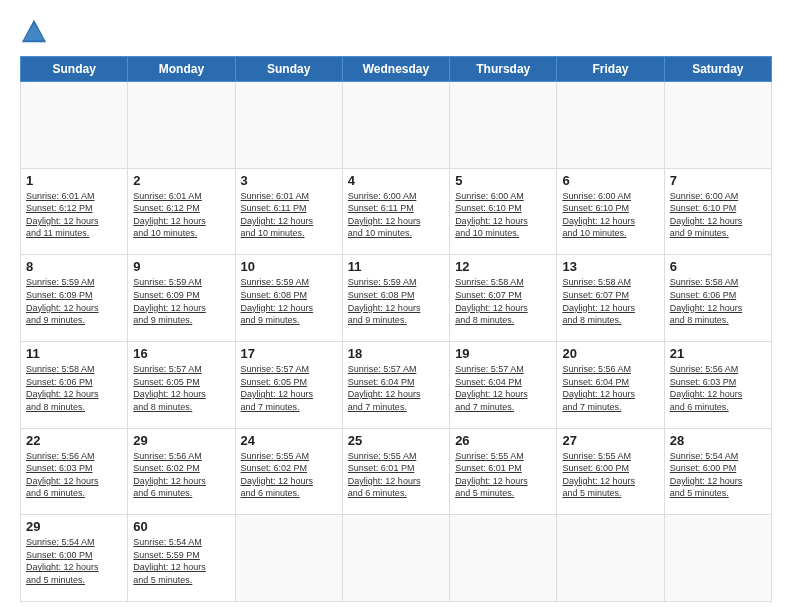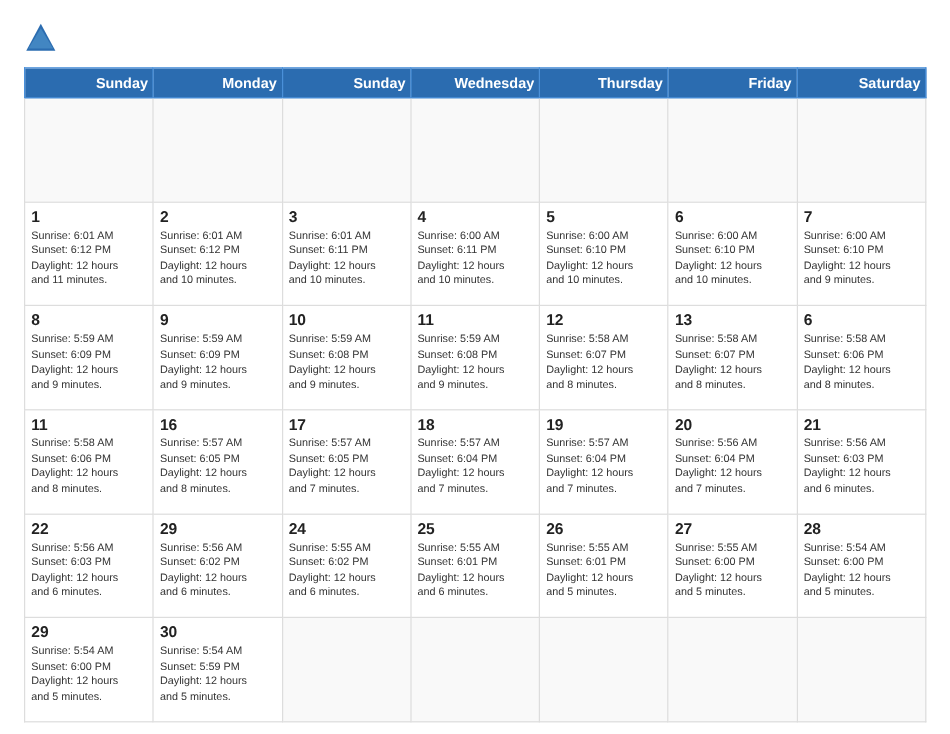--- a/index.html
+++ b/index.html
@@ -56,21 +56,21 @@
       border-collapse: collapse;
       width: 100%;
       table-layout: fixed;
     }
     .calendar thead tr th {
       background-color: #2b6cb0;
       color: #fff;
       font-size: 12px;
       font-weight: bold;
       padding: 5px 4px;
-      text-align: right;
+      text-align: center;
       border: 1px solid #4a90d9;
     }
     .calendar tbody tr td {
       vertical-align: top;
       border: 1px solid #ddd;
       padding: 4px 5px;
       font-size: 9.5px;
       color: #333;
       background: #fff;
       height: 80px;
@@ -82,20 +82,21 @@
       font-size: 13px;
       font-weight: bold;
       color: #222;
       display: block;
       margin-bottom: 2px;
     }
     .cell-text {
       font-size: 9px;
       color: #333;
       line-height: 1.4;
+      text-decoration: underline;
     }
   </style>
 </head>
 <body>
 
 <div class="page">
   <div class="header">
     <div class="logo">
       <svg class="logo-icon" viewBox="0 0 30 30">
         <polygon points="15,2 28,26 2,26" fill="#2b6cb0"></polygon>
@@ -253,21 +254,21 @@
             <span class="day-num">28</span>
             <div class="cell-text">Sunrise: 5:54 AM<br>Sunset: 6:00 PM<br>Daylight: 12 hours<br>and 5 minutes.</div>
           </td>
         </tr>
         <tr>
           <td>
             <span class="day-num">29</span>
             <div class="cell-text">Sunrise: 5:54 AM<br>Sunset: 6:00 PM<br>Daylight: 12 hours<br>and 5 minutes.</div>
           </td>
           <td>
-            <span class="day-num">30</span>
+            <span class="day-num">60</span>
             <div class="cell-text">Sunrise: 5:54 AM<br>Sunset: 5:59 PM<br>Daylight: 12 hours<br>and 5 minutes.</div>
           </td>
           <td class="empty"></td>
           <td class="empty"></td>
           <td class="empty"></td>
           <td class="empty"></td>
           <td class="empty"></td>
         </tr>
       </tbody>
   </table>

